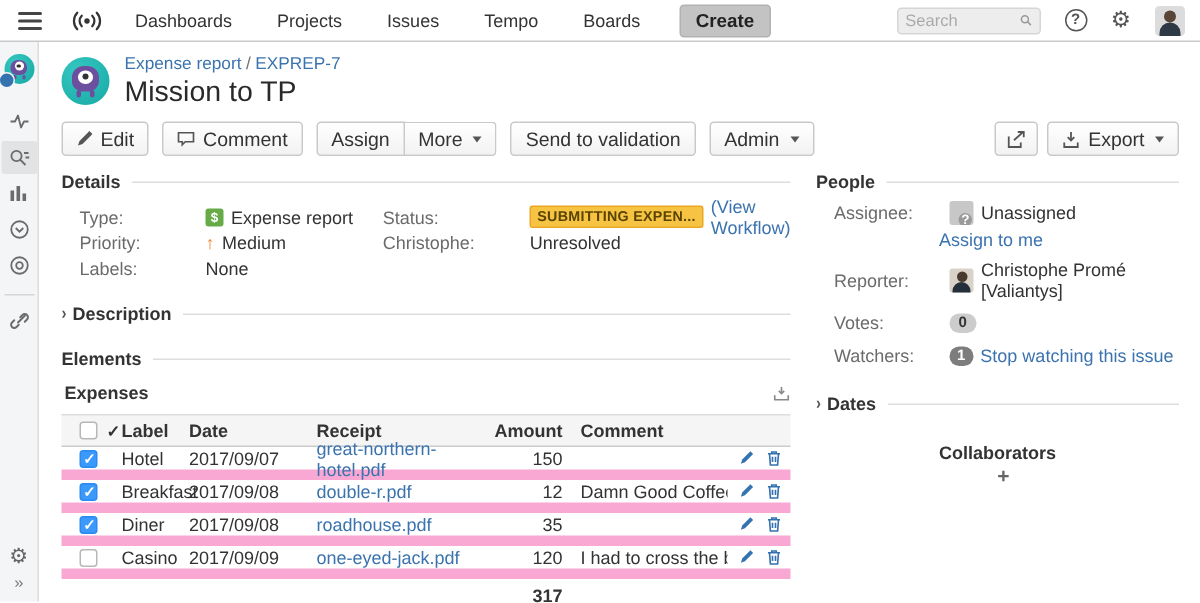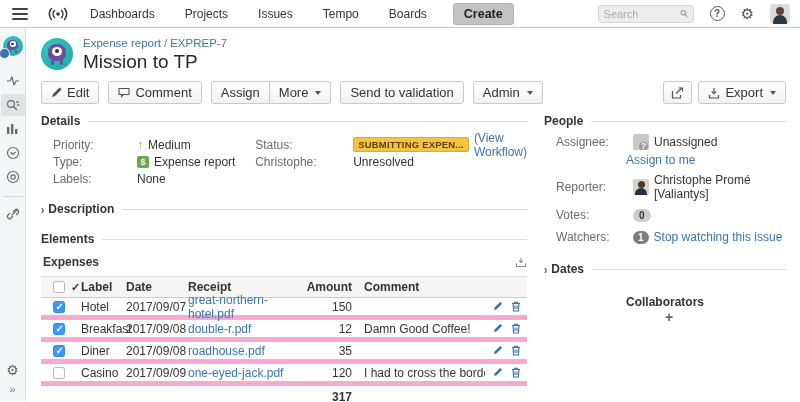--- a/index.html
+++ b/index.html
@@ -87,25 +87,25 @@
   .status-lozenge { background:#f6c342; border:1px solid #eaa724; border-radius:2px; color:#594300; font-size:9.5px; font-weight:bold; padding:1px 4px; letter-spacing:.2px; white-space:nowrap; }
   a.blue-link { color:#3b73af; text-decoration:none; cursor:pointer; }
 
   .desc-head { margin-top:15px; }
   .elements-head { margin-top:16px; }
   .expenses-head { display:flex; align-items:center; font-weight:bold; margin-top:9px; padding-left:2px; }
   .expenses-head .dl { margin-left:auto; color:#777; cursor:pointer; display:flex; }
 
   
   .etable { margin-top:7px; }
-  .trow { display:flex; align-items:center; height:22px; border-bottom:5px solid #f9a8d4; }
+  .trow { display:flex; align-items:center; height:22px; border-bottom:7px solid #f9a8d4; }
   .thead { background:#f5f5f5; border-top:1px solid #ddd; border-bottom:1px solid #ccc; font-weight:bold; }
   .c-check { width:40px; padding-left:12px; display:flex; align-items:center; gap:6px; flex-shrink:0; }
   .c-label { width:45px; flex-shrink:0; }
-  .c-date  { width:62px; flex-shrink:0; }
+  .c-date  { width:85px; flex-shrink:0; }
   .c-receipt { width:103px; flex-shrink:0; }
   .c-amount { width:73px; text-align:right; padding-right:12px; flex-shrink:0; }
   .c-comment { flex:1; overflow:hidden; white-space:nowrap; }
   .c-actions { width:42px; display:flex; gap:8px; justify-content:flex-end; padding-right:6px; flex-shrink:0; }
   .cb { width:12px; height:12px; border:1px solid #b7b7b7; border-radius:2.5px; background:#fff; display:inline-block; position:relative; cursor:pointer; flex-shrink:0; }
   .cb.checked { background:#3b99fc; border-color:#2a8af0; }
   .cb.checked::after { content:"✓"; position:absolute; color:#fff; font-size:10px; left:1.5px; top:-1px; font-weight:bold; }
   .hdr-check { color:#333; font-size:11px; }
   .act-icon { color:#3572b0; cursor:pointer; display:flex; }
   .total-row { display:flex; height:22px; align-items:center; border-bottom:1px solid #e3e3e3; font-weight:bold; }
@@ -303,31 +303,31 @@
     <div class="cols">
 
       <div class="col-left">
         <div class="sec-head">
             <span>Details</span>
             <span class="line"></span>
           </div>
         <div class="fields">
           <div class="fcol1">
             <div class="frow">
+                <span class="flabel">Type:</span>
+              <span class="fvalue">
+                  <span class="type-icon">$</span>
+                  <span>Expense report</span>
+                </span>
+              </div>
+            <div class="frow">
                 <span class="flabel">Priority:</span>
               <span class="fvalue">
                   <span class="prio-arrow">↑</span>
                   <span>Medium</span>
-                </span>
-              </div>
-            <div class="frow">
-                <span class="flabel">Type:</span>
-              <span class="fvalue">
-                  <span class="type-icon">$</span>
-                  <span>Expense report</span>
                 </span>
               </div>
             <div class="frow">
                 <span class="flabel">Labels:</span>
               <span class="fvalue">
                   <span>None</span>
                 </span>
               </div>
           </div>
           <div class="fcol2">

